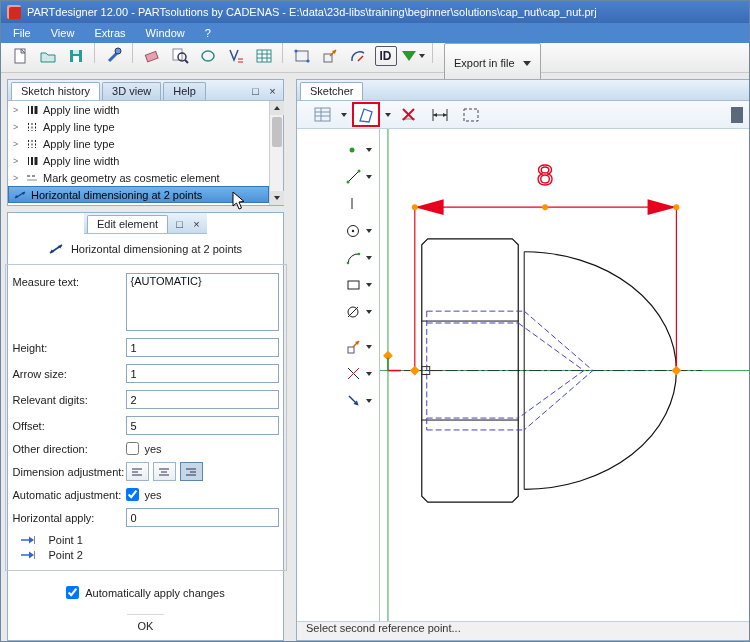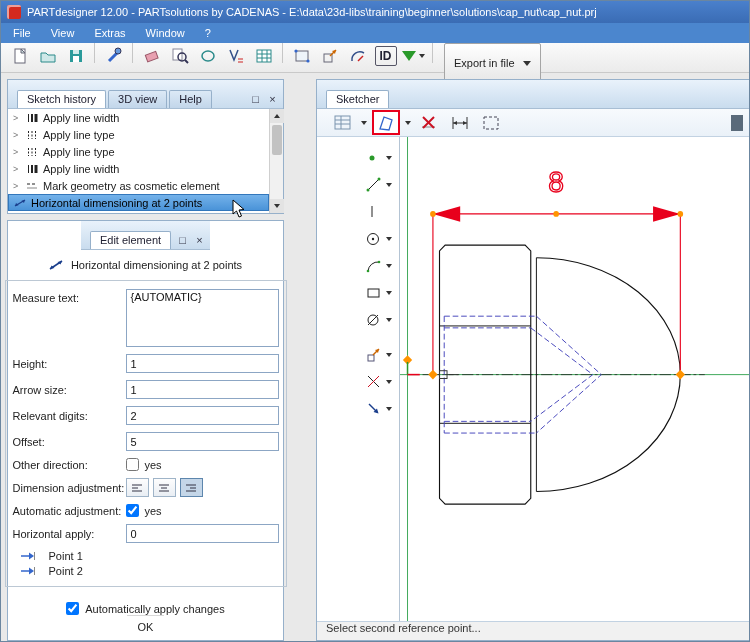--- a/index.html
+++ b/index.html
@@ -28,22 +28,22 @@
   .caret.small { border-left-width:3px; border-right-width:3px; border-top-width:4px; }
   .green-tri { width:0; height:0; border-left:7px solid transparent; border-right:7px solid transparent;
                border-top:10px solid #2a9a2a; }
   .export-btn { display:flex; align-items:center; gap:8px; border:1px solid #a5a5a5;
                 background:linear-gradient(#ffffff,#e7e7e7); height:40px; padding:0 9px; margin-left:6px; border-radius:2px; }
 
   
   .main { flex:1; display:flex; min-height:0; }
   .left-col { width:289px; flex:none; display:flex; flex-direction:column; padding:6px 0 0 6px; }
   .panel { background:#fff; border:1px solid #96b0ca; display:flex; flex-direction:column; }
-  .tab-row { height:29px; background:linear-gradient(#e9f2fb,#c9dcee); border-bottom:1px solid #a8bed4;
-             display:flex; align-items:flex-end; padding:2px 3px 0 9px; gap:2px; flex:none; }
+  .tab-row { height:21px; background:linear-gradient(#e9f2fb,#c9dcee); border-bottom:1px solid #a8bed4;
+             display:flex; align-items:flex-end; padding:2px 3px 0 3px; gap:2px; flex:none; }
   .tab { padding:2px 9px 3px; background:linear-gradient(#dce9f6,#c2d6ea); border:1px solid #96b0ca;
          border-bottom:none; border-radius:2px 2px 0 0; color:#223; white-space:nowrap; }
   .tab.active { background:#fff; }
   .tab-spacer { flex:1; }
   .panel-btn { width:15px; height:15px; display:flex; align-items:center; justify-content:center;
                color:#334; font-size:11px; margin-bottom:2px; }
 
   
   .history-panel { flex:none; margin-right:6px; }
   .tree-wrap { display:flex; height:104px; position:relative; }
@@ -72,21 +72,21 @@
   .chk { width:13px; height:13px; margin-right:6px; flex:none; }
   .abtn { width:23px; height:19px; border:1px solid #9fb4c8; background:linear-gradient(#fdfdfd,#e9eef4);
           display:flex; align-items:center; justify-content:center; margin-right:4px; }
   .abtn.pressed { background:#c4d6e8; border-color:#5d86ad; }
   .point-row { display:flex; align-items:center; gap:13px; margin:3px 0 3px 7px; }
   .apply-row { display:flex; align-items:center; margin:15px 12px 0; flex:none; }
   .ok-row { margin-top:auto; border-top:1px solid #d8d8d8; padding:5px 11px 8px; flex:none; }
 
   
   .right-col { flex:1; padding:6px 0 0 6px; display:flex; min-width:0; }
-  .sk-panel { flex:1; display:flex; flex-direction:column; background:#fff; border:1px solid #96b0ca; border-right:none; min-width:0;margin-left:20px; }
+  .sk-panel { flex:1; display:flex; flex-direction:column; background:#fff; border:1px solid #96b0ca; border-right:none; min-width:0; }
   .sk-toolbar { height:28px; flex:none; border-bottom:1px solid #c2d2e2; background:linear-gradient(#f7fafd,#eaf1f8);
                 display:flex; align-items:center; padding:0 4px 0 13px; gap:5px; }
   .skbtn { width:26px; height:24px; display:flex; align-items:center; justify-content:center; }
   .active-tool { border:2px solid #e8001c; padding:0; width:28px; height:25px;
                  display:flex; align-items:center; justify-content:center; background:#fff; }
   .overflow-btn { margin-left:auto; width:12px; height:16px; background:#5a6a7a; margin-right:2px; }
   .sk-body { flex:1; display:flex; min-height:0; }
   .toolstrip { width:83px; flex:none; border-right:1px solid #b4c4d4; background:#fff;
                display:flex; flex-direction:column; align-items:flex-end; padding:12px 7px 0 0; gap:10px; }
   .tool { display:flex; align-items:center; gap:4px; }

